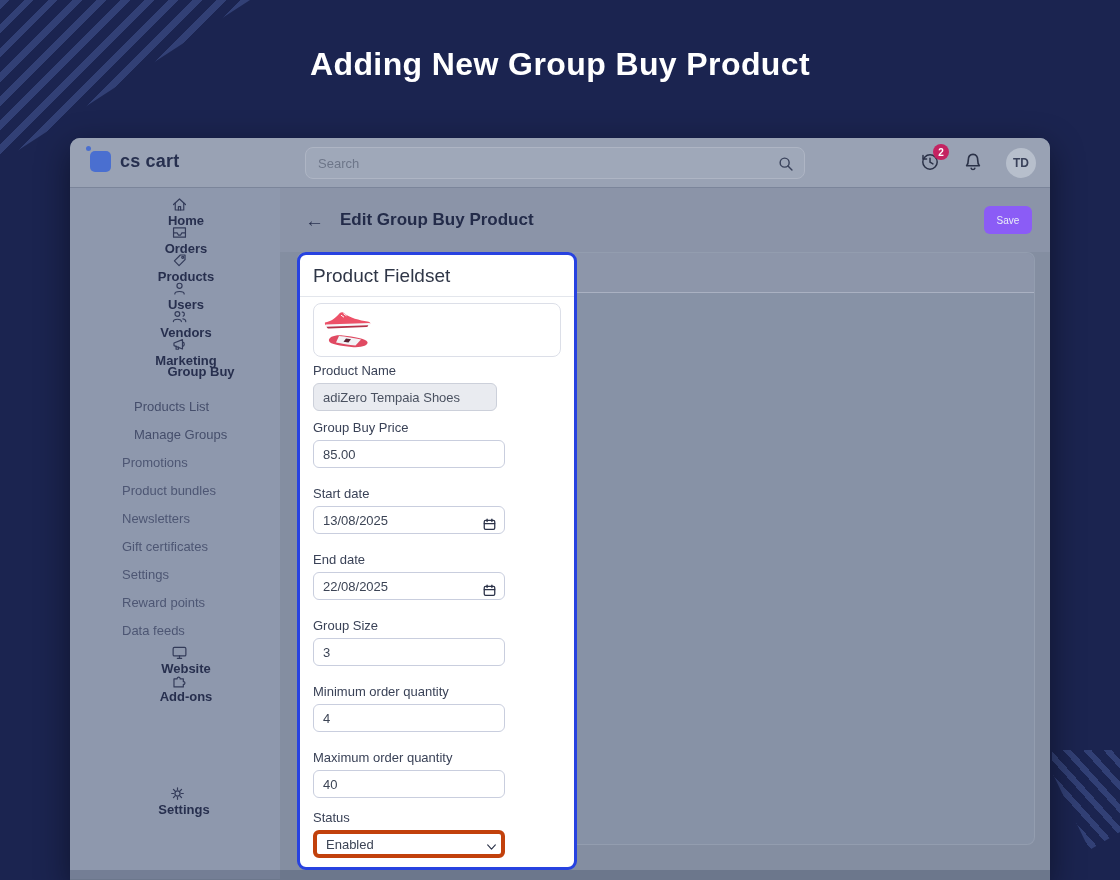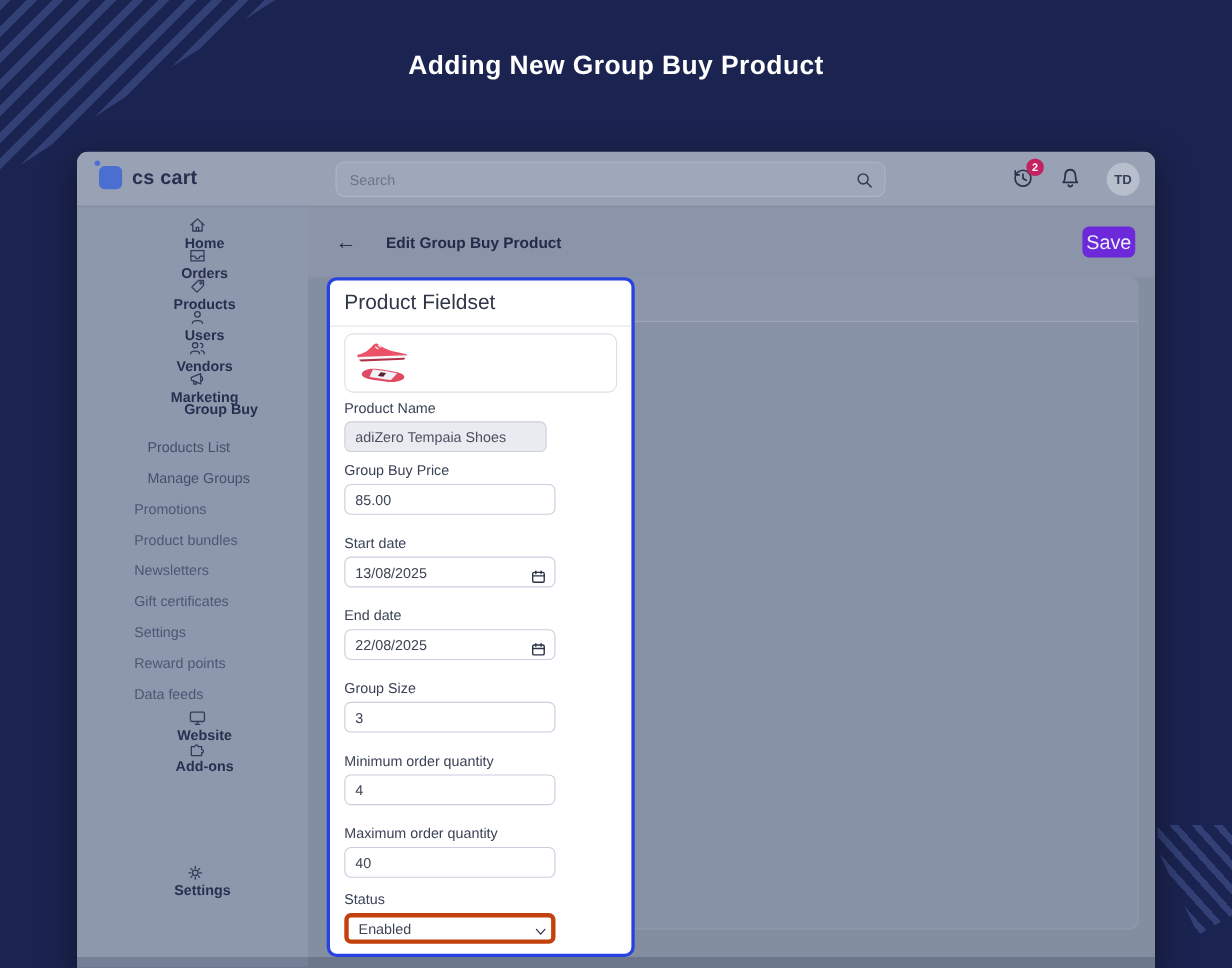--- a/index.html
+++ b/index.html
@@ -20,21 +20,21 @@
   .stripes-br {
     left:1052px; top:750px; width:68px; height:100px;
     background:repeating-linear-gradient(48deg, rgba(94,118,190,0.34) 0 6px, transparent 6px 15px);
     clip-path:polygon(0 0, 100% 0, 100% 82%, 55% 100%, 0 22%);
   }
 
   
   .hero-title {
     position:absolute; top:46px; left:0; width:100%;
     text-align:center; color:#ffffff;
-    font-size:24px; font-weight:800; letter-spacing:0.4px;
+    font-size:32px; font-weight:800; letter-spacing:0.4px;
   }
 
   
   .window {
     position:absolute; left:70px; top:138px; width:980px; height:742px;
     border-radius:10px 10px 0 0; overflow:hidden;
     background:#848ea1;
     box-shadow:0 10px 34px rgba(0,0,0,0.45);
   }
   .window::after {
@@ -97,24 +97,24 @@
   .sub0 { padding-left:52px; }
   .sub1 { padding-left:64px; }
   .nav-settings { position:absolute; left:0; right:4px; top:597px; }
 
   
   .main { position:relative; flex:1; background:#8b94a8; }
   .main-header {
     height:64px; display:flex; align-items:center; padding:0 18px 0 25px;
   }
   .back-arrow { font-size:19px; color:#2a3250; cursor:pointer; line-height:1; }
-  .page-title { margin-left:27px; font-size:14px; font-weight:700; color:#232b49; }
+  .page-title { margin-left:16px; font-size:17px; font-weight:700; color:#232b49; }
   .save-btn {
     margin-left:auto; width:48px; height:28px; border:none; border-radius:6px;
-    background:#6d28d9; color:#e9eff8; font-size:18px; cursor:pointer;
+    background:#8b5cf6; color:#e9eff8; font-size:10px; cursor:pointer;
     font-family:"Liberation Sans", sans-serif;
   }
 
   .content { position:absolute; left:0; right:0; top:64px; bottom:0; background:#848ea1; }
   .dim-card {
     position:absolute; left:17px; right:15px; top:0; height:593px;
     background:#8792a6; border:1px solid rgba(255,255,255,0.10); border-radius:8px;
   }
   .dim-card-head { height:40px; border-bottom:1px solid rgba(225,230,240,0.35); background:#8d96aa; border-radius:8px 8px 0 0; }
 

